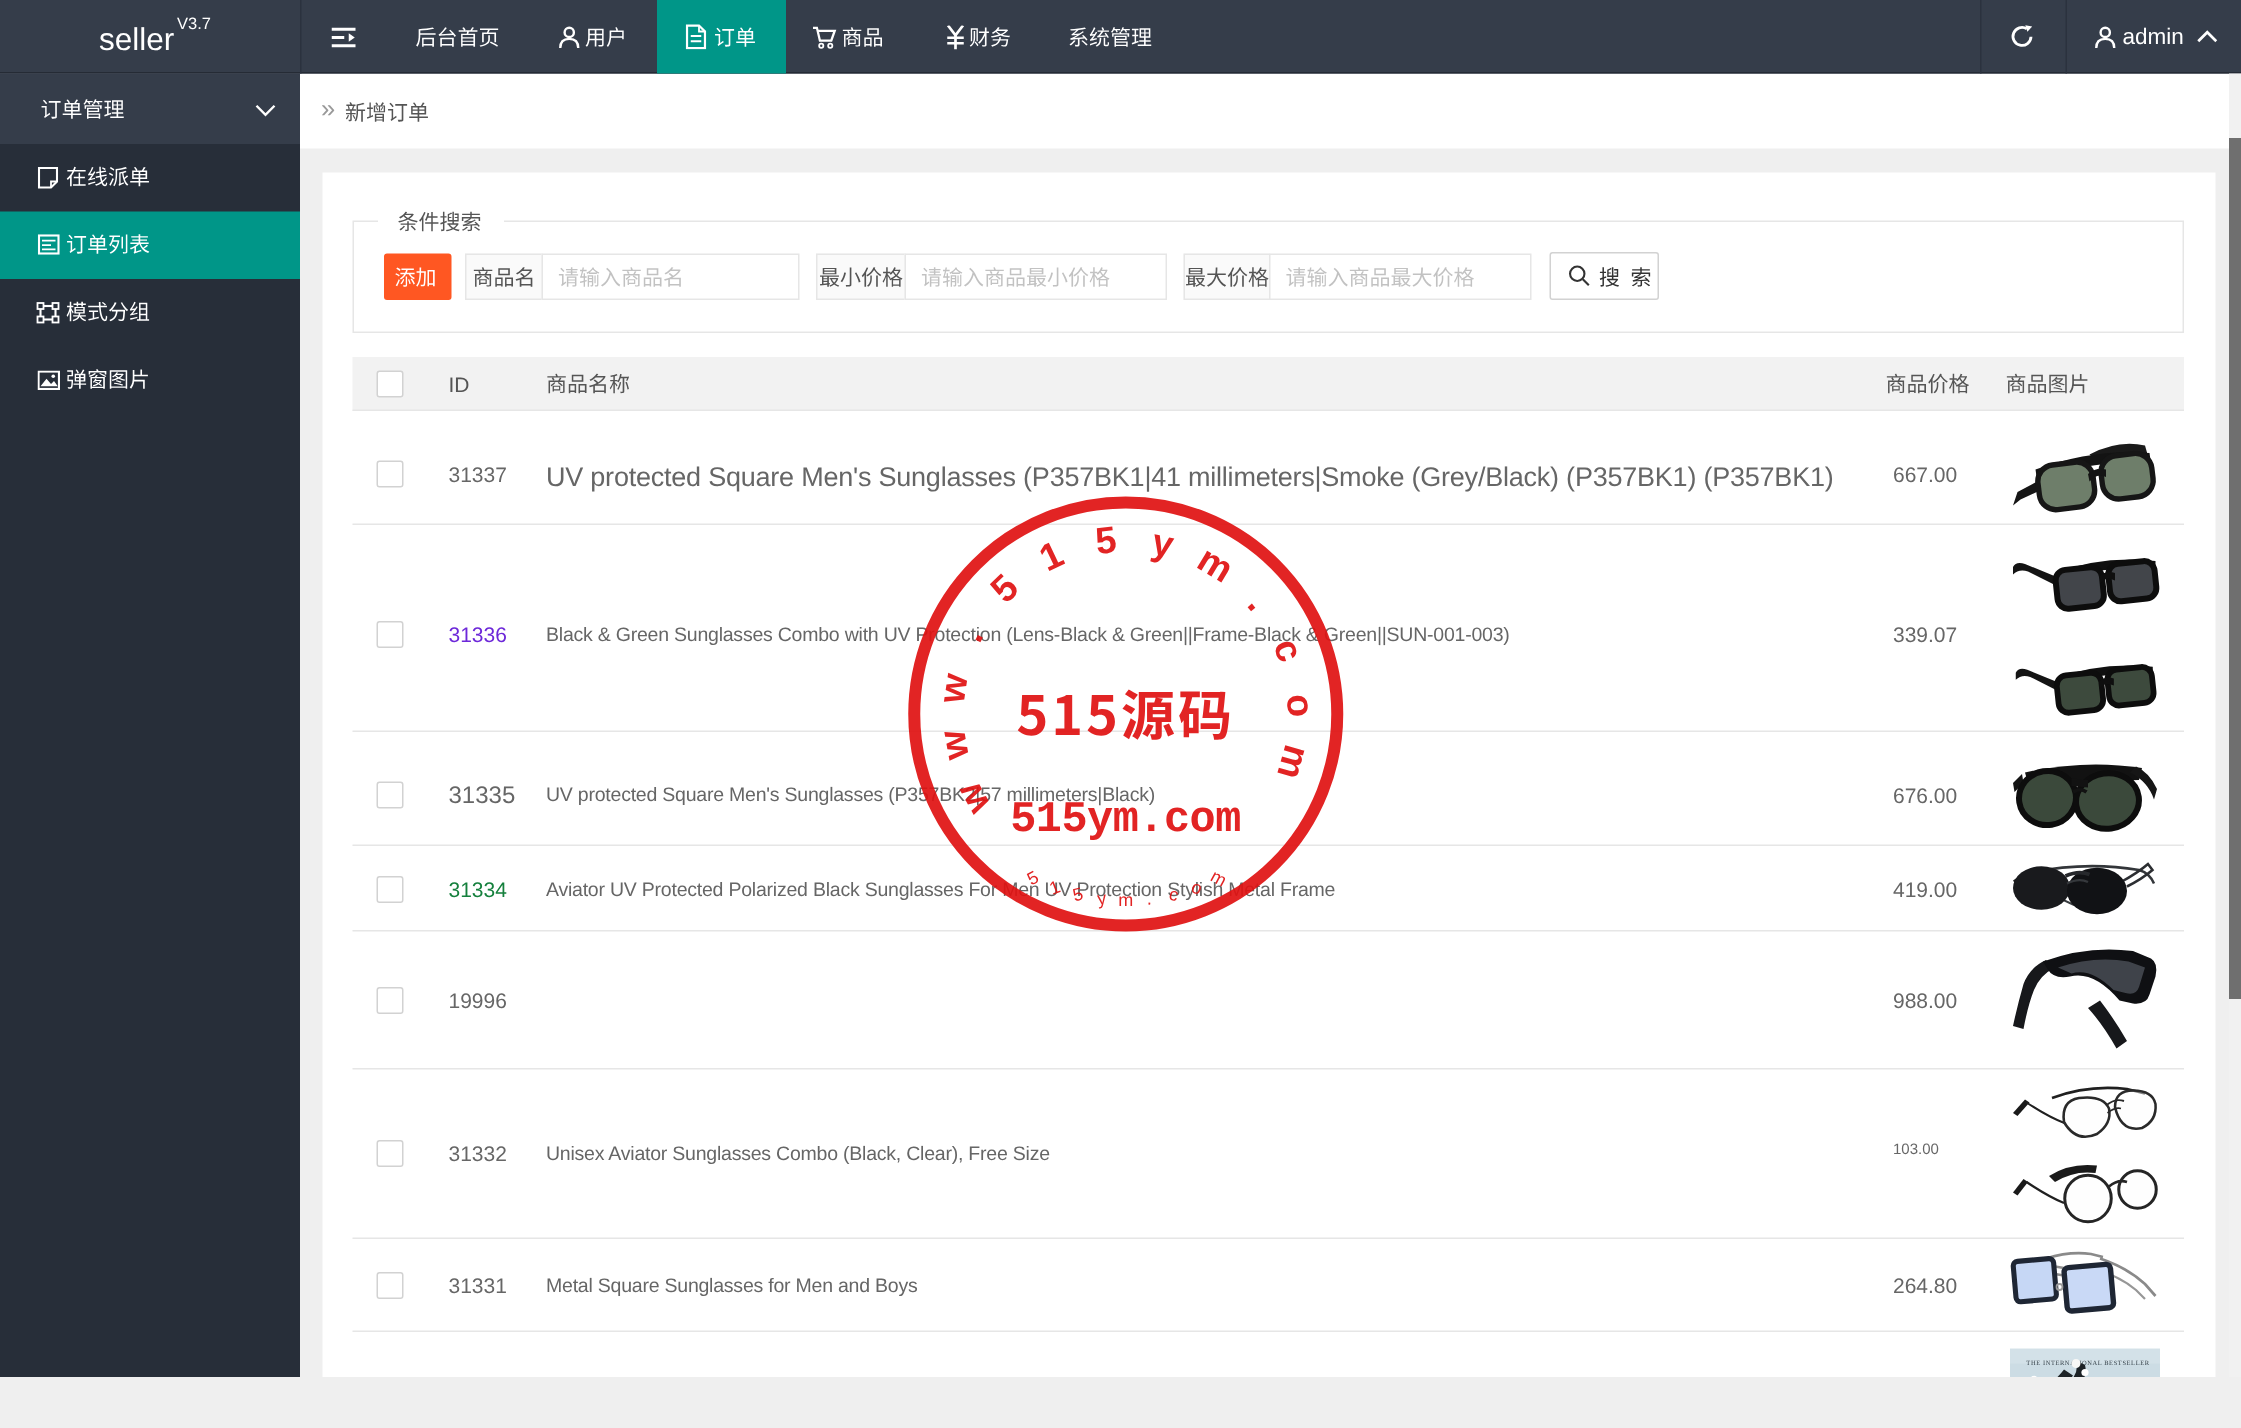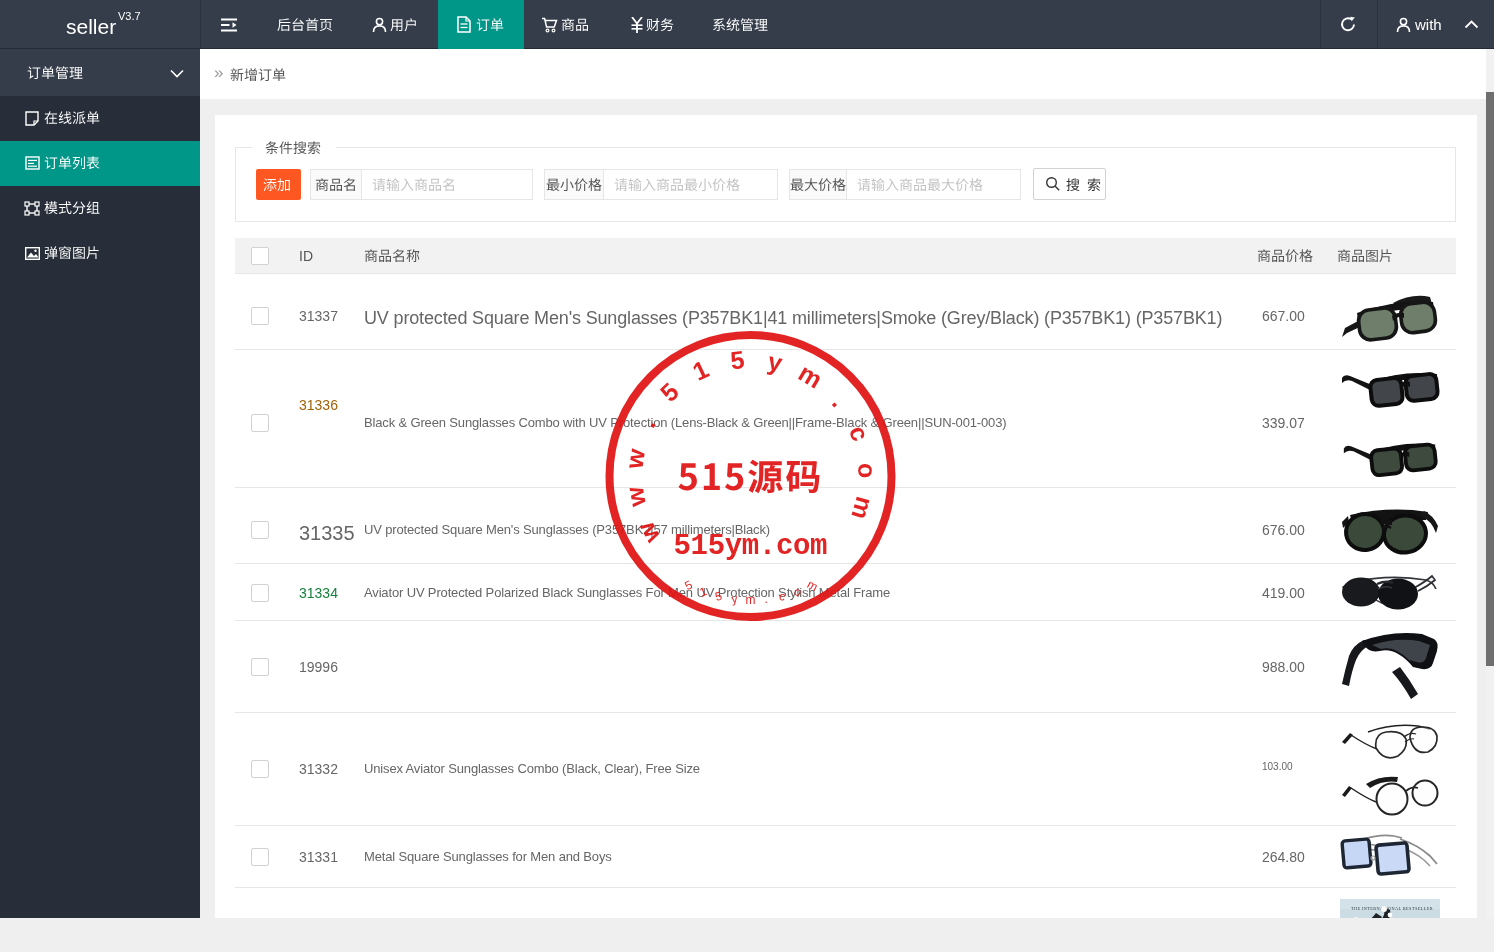--- a/index.html
+++ b/index.html
@@ -75,21 +75,21 @@
 <div class="abs" style="left:1320px;top:0;width:1px;height:49px;background:#2b323e"></div>
 <div class="abs" style="left:1377px;top:0;width:1px;height:49px;background:#2b323e"></div>
 <svg class="abs" style="left:1340px;top:16px" width="16" height="17" viewBox="0 0 16 17">
 <path d="M14 8.5 A6 6 0 1 1 11.2 3.2" fill="none" stroke="#fff" stroke-width="1.9"></path>
 <polygon points="10.2,0.8 14.8,1.6 11.6,5.2" fill="#fff"></polygon>
     </svg>
 <svg class="abs" style="left:1396px;top:17px" width="15" height="16" viewBox="0 0 15 16">
 <circle cx="7.5" cy="4.6" r="3.1" fill="none" stroke="#fff" stroke-width="1.6"></circle>
 <path d="M1.5 15 C1.5 10.8 4 8.9 7.5 8.9 C11 8.9 13.5 10.8 13.5 15" fill="none" stroke="#fff" stroke-width="1.6"></path>
     </svg>
-<div class="abs" style="left:1415px;top:16px;color:#fff;font-size:15px">with</div>
+<div class="abs" style="left:1415px;top:16px;color:#fff;font-size:15px">admin</div>
 <svg class="abs" style="left:1464px;top:20px" width="15" height="9" viewBox="0 0 15 9">
 <path d="M1.5 7.5 L7.5 1.5 L13.5 7.5" fill="none" stroke="#fff" stroke-width="1.8"></path>
     </svg>
 <div class="abs" style="left:0;top:49px;width:200px;height:897px;background:#272e39"></div>
 <div class="abs" style="left:0;top:49px;width:200px;height:47px;background:#353d4a"></div>
 <div style="position:absolute;left:27px;top:65px">
       <svg width="58" height="18" viewBox="0 0 58 18" style="position:absolute;overflow:visible">
         <path transform="translate(0,13)" fill="#ffffff" d="M1.6 -10.8C2.3 -10.1 3.3 -9.1 3.7 -8.5L4.5 -9.2C4 -9.8 3.1 -10.8 2.3 -11.5ZM2.9 0.8C3.1 0.5 3.5 0.2 6.5 -1.8C6.3 -2.1 6.2 -2.5 6.1 -2.8L4.1 -1.4V-7.4H0.7V-6.4H3.1V-1.3C3.1 -0.7 2.6 -0.3 2.3 -0.1C2.5 0.1 2.8 0.5 2.9 0.8ZM5.5 -10.6V-9.5H9.8V-0.4C9.8 -0.2 9.7 -0.1 9.5 -0.1C9.2 -0.1 8.2 -0.1 7.1 -0.1C7.3 0.2 7.5 0.7 7.6 1.1C8.9 1.1 9.8 1 10.3 0.8C10.8 0.6 10.9 0.3 10.9 -0.4V-9.5H13.4V-10.6Z M17.1 -6.1H20.4V-4.6H17.1ZM21.5 -6.1H25V-4.6H21.5ZM17.1 -8.4H20.4V-7H17.1ZM21.5 -8.4H25V-7H21.5ZM23.9 -11.7C23.6 -11 23 -10 22.5 -9.3H19.1L19.7 -9.6C19.4 -10.2 18.8 -11.1 18.2 -11.7L17.3 -11.3C17.8 -10.7 18.4 -9.9 18.7 -9.3H16.1V-3.7H20.4V-2.4H14.8V-1.4H20.4V1.1H21.5V-1.4H27.3V-2.4H21.5V-3.7H26.1V-9.3H23.7C24.1 -9.9 24.6 -10.7 25.1 -11.3Z M31 -6.1V1.1H32V0.7H38.8V1.1H39.8V-2.4H32V-3.3H39.1V-6.1ZM38.8 -0.2H32V-1.5H38.8ZM34.2 -8.7C34.3 -8.4 34.5 -8.1 34.6 -7.8H29.4V-5.5H30.4V-7H39.7V-5.5H40.8V-7.8H35.7C35.5 -8.2 35.3 -8.6 35.1 -8.9ZM32 -5.3H38.1V-4.1H32ZM30.3 -11.8C30 -10.6 29.4 -9.4 28.6 -8.6C28.9 -8.5 29.3 -8.3 29.5 -8.1C29.9 -8.6 30.3 -9.2 30.6 -9.8H31.6C31.9 -9.3 32.2 -8.7 32.4 -8.3L33.2 -8.6C33.1 -8.9 32.9 -9.4 32.6 -9.8H34.8V-10.6H31C31.1 -10.9 31.3 -11.3 31.4 -11.6ZM36.3 -11.8C36 -10.8 35.5 -9.8 34.9 -9.1C35.1 -9 35.6 -8.8 35.8 -8.6C36 -9 36.3 -9.4 36.6 -9.8H37.6C38 -9.3 38.4 -8.7 38.6 -8.2L39.4 -8.6C39.3 -9 39 -9.4 38.7 -9.8H41.2V-10.6H36.9C37.1 -10.9 37.2 -11.3 37.3 -11.6Z M48.7 -7.6H50.8V-5.8H48.7ZM51.7 -7.6H53.9V-5.8H51.7ZM48.7 -10.2H50.8V-8.4H48.7ZM51.7 -10.2H53.9V-8.4H51.7ZM46.5 -0.3V0.7H55.5V-0.3H51.8V-2.2H55.1V-3.2H51.8V-4.8H54.9V-11.1H47.7V-4.8H50.7V-3.2H47.5V-2.2H50.7V-0.3ZM42.5 -1.4 42.8 -0.3C44 -0.7 45.6 -1.3 47.1 -1.8L46.9 -2.8L45.4 -2.3V-5.8H46.8V-6.8H45.4V-9.8H47V-10.8H42.6V-9.8H44.4V-6.8H42.8V-5.8H44.4V-2C43.7 -1.8 43 -1.6 42.5 -1.4Z"></path>
       </svg>
     </div>
@@ -222,26 +222,26 @@
         <path transform="translate(0,13)" fill="#555555" d="M3.8 -9C4.1 -8.5 4.5 -7.8 4.7 -7.4L5.7 -7.8C5.5 -8.2 5.1 -8.8 4.8 -9.3ZM7.8 -5.7C8.8 -5 10 -4.1 10.6 -3.5L11.2 -4.2C10.6 -4.8 9.4 -5.7 8.4 -6.3ZM5.5 -6.2C4.9 -5.5 3.9 -4.8 3.1 -4.3C3.2 -4.1 3.5 -3.6 3.6 -3.4C4.5 -4 5.6 -5 6.3 -5.8ZM9.2 -9.2C9 -8.7 8.6 -7.9 8.2 -7.3H1.7V1.1H2.7V-6.4H11.4V-0.1C11.4 0.2 11.3 0.2 11.1 0.2C10.9 0.3 10.1 0.3 9.2 0.2C9.3 0.5 9.5 0.8 9.5 1C10.7 1 11.4 1 11.8 0.9C12.3 0.8 12.4 0.5 12.4 -0V-7.3H9.3C9.6 -7.8 10 -8.4 10.3 -9ZM4.4 -3.9V-0H5.3V-0.7H9.5V-3.9ZM5.3 -3.1H8.7V-1.5H5.3ZM6.2 -11.6C6.4 -11.2 6.6 -10.7 6.7 -10.2H0.9V-9.3H13.2V-10.2H7.9C7.7 -10.7 7.4 -11.3 7.2 -11.8Z M18.2 -10.2H23.8V-7.5H18.2ZM17.2 -11.2V-6.5H24.9V-11.2ZM15.2 -5V1.1H16.2V0.4H19.1V1H20.1V-5ZM16.2 -0.7V-4H19.1V-0.7ZM21.7 -5V1.1H22.7V0.4H25.9V1H27V-5ZM22.7 -0.7V-4H25.9V-0.7Z M33.2 -3.9C34.4 -3.7 35.8 -3.2 36.6 -2.8L37 -3.5C36.2 -3.9 34.8 -4.3 33.7 -4.5ZM31.9 -2.1C33.8 -1.9 36.2 -1.3 37.5 -0.9L38 -1.6C36.7 -2.1 34.2 -2.6 32.3 -2.8ZM29.2 -11.1V1.1H30.2V0.5H39.8V1.1H40.8V-11.1ZM30.2 -0.4V-10.2H39.8V-0.4ZM33.8 -9.9C33.1 -8.8 31.9 -7.7 30.7 -7C30.9 -6.8 31.3 -6.5 31.4 -6.3C31.9 -6.6 32.3 -6.9 32.7 -7.3C33.1 -6.9 33.7 -6.5 34.2 -6.1C33 -5.5 31.7 -5.1 30.4 -4.8C30.6 -4.6 30.8 -4.2 30.9 -4C32.3 -4.3 33.8 -4.8 35.1 -5.5C36.3 -4.9 37.6 -4.4 38.9 -4.1C39.1 -4.4 39.3 -4.8 39.5 -4.9C38.3 -5.2 37.1 -5.5 36 -6C37 -6.7 37.9 -7.5 38.5 -8.5L37.9 -8.8L37.7 -8.8H34.1C34.3 -9.1 34.5 -9.3 34.7 -9.6ZM33.3 -7.9 33.4 -8H37C36.5 -7.4 35.8 -6.9 35.1 -6.5C34.4 -6.9 33.8 -7.4 33.3 -7.9Z M44.5 -11.4V-6.7C44.5 -4.3 44.3 -1.7 42.5 0.3C42.8 0.5 43.2 0.9 43.4 1.1C44.6 -0.3 45.2 -2 45.4 -3.7H51.4V1.1H52.5V-4.8H45.6C45.6 -5.5 45.6 -6.1 45.6 -6.7V-7.1H54.6V-8.1H50.7V-11.7H49.6V-8.1H45.6V-11.4Z"></path>
       </svg>
     </div>
 <div class="abs" style="left:235px;top:349px;width:1221px;height:1px;background:#e6e6e6"></div>
 <div class="abs" style="left:251px;top:307px;width:18px;height:18px;background:#fff;border:1px solid #d2d2d2;border-radius:2px"></div>
 <div class="abs" style="left:299px;top:308px;color:#666;font-size:14px">31337</div>
 <div class="abs" style="left:364px;top:308px;color:#666;font-size:18px;letter-spacing:-0.15px;white-space:nowrap">UV protected Square Men's Sunglasses (P357BK1|41 millimeters|Smoke (Grey/Black) (P357BK1) (P357BK1)</div>
 <div class="abs" style="left:1262px;top:308px;color:#666;font-size:14px">667.00</div>
 <div class="abs" style="left:235px;top:487px;width:1221px;height:1px;background:#e6e6e6"></div>
 <div class="abs" style="left:251px;top:414px;width:18px;height:18px;background:#fff;border:1px solid #d2d2d2;border-radius:2px"></div>
-<div class="abs" style="left:299px;top:397px;color:#a16207;font-size:14px">31336</div>
+<div class="abs" style="left:299px;top:415px;color:#6d28d9;font-size:14px">31336</div>
 <div class="abs" style="left:364px;top:415px;color:#666;font-size:13px;letter-spacing:-0.15px;white-space:nowrap">Black &amp; Green Sunglasses Combo with UV Protection (Lens-Black &amp; Green||Frame-Black &amp; Green||SUN-001-003)</div>
 <div class="abs" style="left:1262px;top:415px;color:#666;font-size:14px">339.07</div>
 <div class="abs" style="left:235px;top:563px;width:1221px;height:1px;background:#e6e6e6"></div>
 <div class="abs" style="left:251px;top:521px;width:18px;height:18px;background:#fff;border:1px solid #d2d2d2;border-radius:2px"></div>
-<div class="abs" style="left:299px;top:522px;color:#666;font-size:20px">31335</div>
+<div class="abs" style="left:299px;top:522px;color:#666;font-size:16px">31335</div>
 <div class="abs" style="left:364px;top:522px;color:#666;font-size:13px;letter-spacing:-0.15px;white-space:nowrap">UV protected Square Men's Sunglasses (P357BK2|57 millimeters|Black)</div>
 <div class="abs" style="left:1262px;top:522px;color:#666;font-size:14px">676.00</div>
 <div class="abs" style="left:235px;top:620px;width:1221px;height:1px;background:#e6e6e6"></div>
 <div class="abs" style="left:251px;top:584px;width:18px;height:18px;background:#fff;border:1px solid #d2d2d2;border-radius:2px"></div>
 <div class="abs" style="left:299px;top:585px;color:#15803d;font-size:14px">31334</div>
 <div class="abs" style="left:364px;top:585px;color:#666;font-size:13px;letter-spacing:-0.15px;white-space:nowrap">Aviator UV Protected Polarized Black Sunglasses For Men UV Protection Stylish Metal Frame</div>
 <div class="abs" style="left:1262px;top:585px;color:#666;font-size:14px">419.00</div>
 <div class="abs" style="left:235px;top:712px;width:1221px;height:1px;background:#e6e6e6"></div>
 <div class="abs" style="left:251px;top:658px;width:18px;height:18px;background:#fff;border:1px solid #d2d2d2;border-radius:2px"></div>
 <div class="abs" style="left:299px;top:659px;color:#666;font-size:14px">19996</div>

